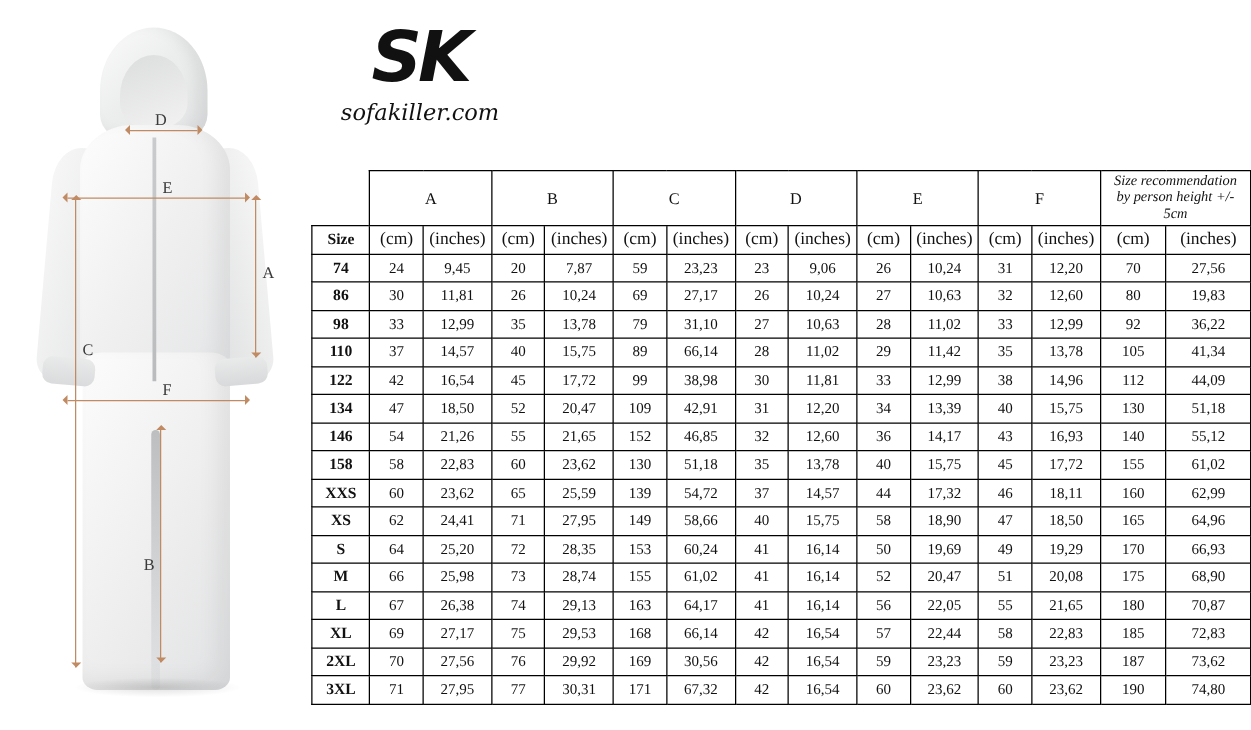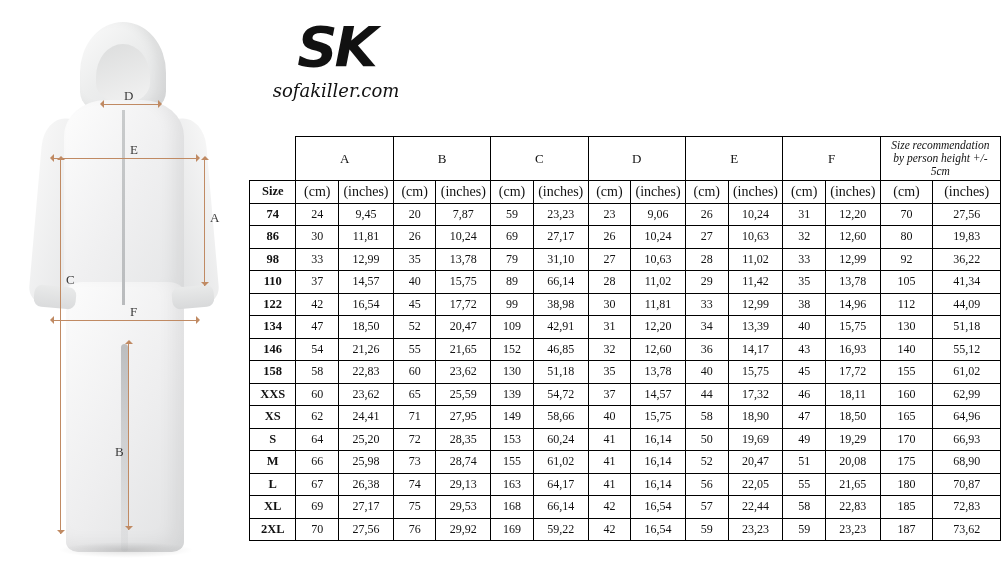--- a/index.html
+++ b/index.html
@@ -552,26 +552,43 @@
           <td class="num">185</td>
           <td class="inch">72,83</td>
         </tr>
         <tr>
           <td class="sizecell">2XL</td>
           <td class="num">70</td>
           <td class="inch">27,56</td>
           <td class="num">76</td>
           <td class="inch">29,92</td>
           <td class="num">169</td>
-          <td class="inch">59,22</td>
+          <td class="inch">30,56</td>
           <td class="num">42</td>
           <td class="inch">16,54</td>
           <td class="num">59</td>
           <td class="inch">23,23</td>
           <td class="num">59</td>
           <td class="inch">23,23</td>
           <td class="num">187</td>
           <td class="inch">73,62</td>
         </tr>
+        <tr>
+          <td class="sizecell">3XL</td>
+          <td class="num">71</td>
+          <td class="inch">27,95</td>
+          <td class="num">77</td>
+          <td class="inch">30,31</td>
+          <td class="num">171</td>
+          <td class="inch">67,32</td>
+          <td class="num">42</td>
+          <td class="inch">16,54</td>
+          <td class="num">60</td>
+          <td class="inch">23,62</td>
+          <td class="num">60</td>
+          <td class="inch">23,62</td>
+          <td class="num">190</td>
+          <td class="inch">74,80</td>
+        </tr>
       </tbody>
   </table>
 
 </div>
 
 </body></html>

